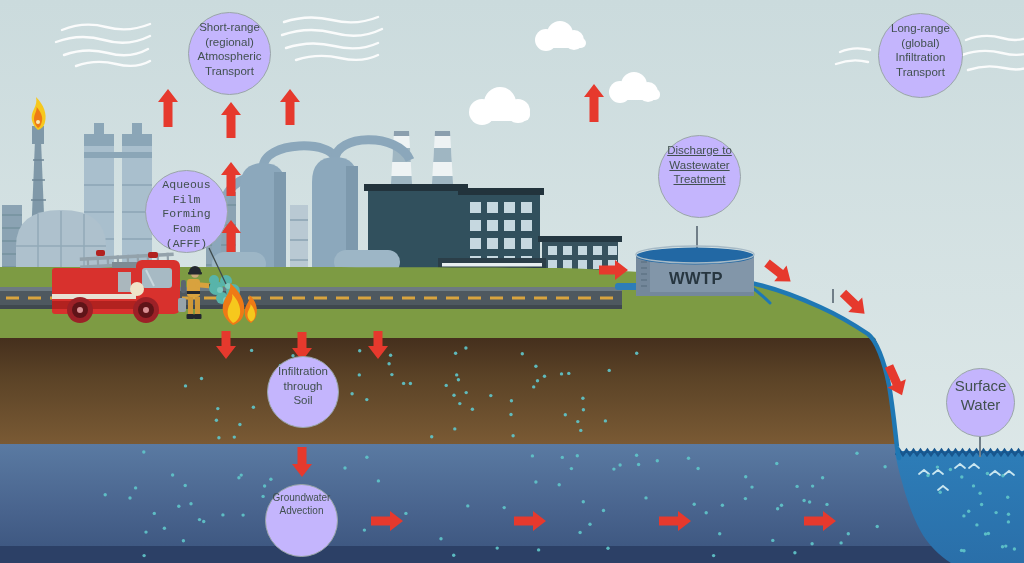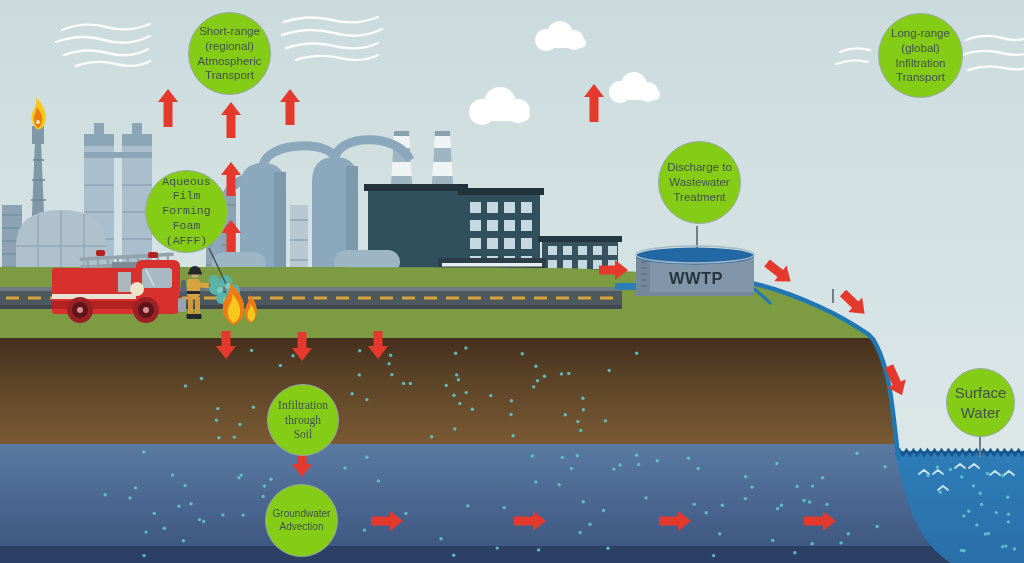--- a/index.html
+++ b/index.html
@@ -1,20 +1,20 @@
 <!DOCTYPE html>
 <html><head>
 <meta charset="utf-8">
 <style>
   html,body{margin:0;padding:0;background:#fff;}
   .stage{position:relative;width:1024px;height:563px;overflow:hidden;
          font-family:"Liberation Sans","DejaVu Sans",sans-serif;}
   .stage svg{position:absolute;left:0;top:0;}
-  .callout{position:absolute;background:#84cc16;border:1.5px solid #9aa6a8;border-radius:50%;
-           display:flex;align-items:center;justify-content:center;text-align:center;
+  .callout{position:absolute;background:#c4b5fd;border:1.5px solid #9aa6a8;border-radius:50%;
+           display:flex;align-items:flex-start;justify-content:center;text-align:center;
            color:#41504f;font-size:11.5px;line-height:1.28;box-sizing:border-box;padding:7px;
            z-index:5;}
   .callout span{display:block;}
 </style>
 </head>
 <body>
 
 <div class="stage">
 <svg id="scene" width="1024" height="563" viewBox="0 0 1024 563">
   <defs>
@@ -532,25 +532,25 @@
 
 <div class="callout" style="left:188px;top:12px;width:83px;height:83px;">
   <span>Short-range (regional) Atmospheric Transport</span>
     </div>
 <div class="callout" style="left:878px;top:13px;width:85px;height:85px;">
   <span>Long-range (global) Infiltration Transport</span>
     </div>
 <div class="callout" style="left:145px;top:170px;width:83px;height:83px;font-family:Liberation Mono, monospace;">
   <span>Aqueous Film Forming Foam (AFFF)</span>
     </div>
-<div class="callout" style="left:658px;top:141px;width:83px;height:83px;">
+<div class="callout" style="left:658px;top:135px;width:83px;height:83px;text-decoration:underline;">
   <span>Discharge to Wastewater Treatment</span>
     </div>
 <div class="callout" style="left:946px;top:368px;width:69px;height:69px;font-size:15px;">
   <span>Surface Water</span>
     </div>
-<div class="callout" style="left:267px;top:384px;width:72px;height:72px;font-family:Liberation Serif, serif;">
+<div class="callout" style="left:267px;top:356px;width:72px;height:72px;">
   <span>Infiltration through Soil</span>
     </div>
 <div class="callout" style="left:265px;top:484px;width:73px;height:73px;font-size:10px;">
   <span>Groundwater Advection</span>
     </div>
 </div>
 
 </body></html>

